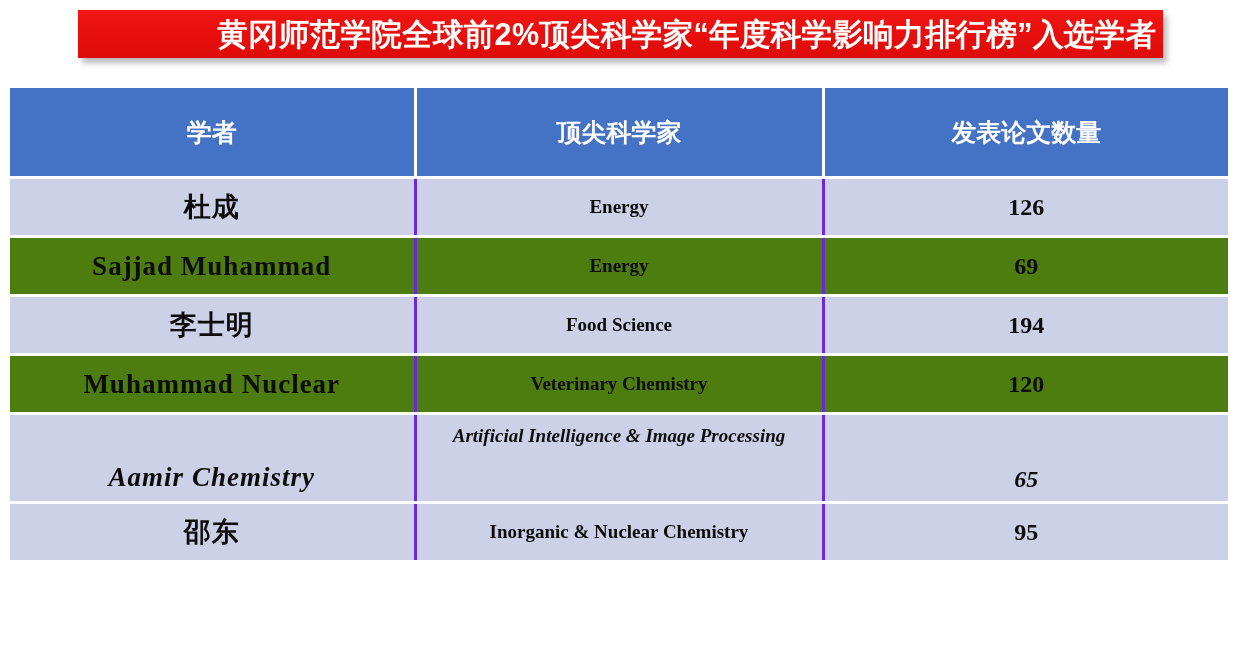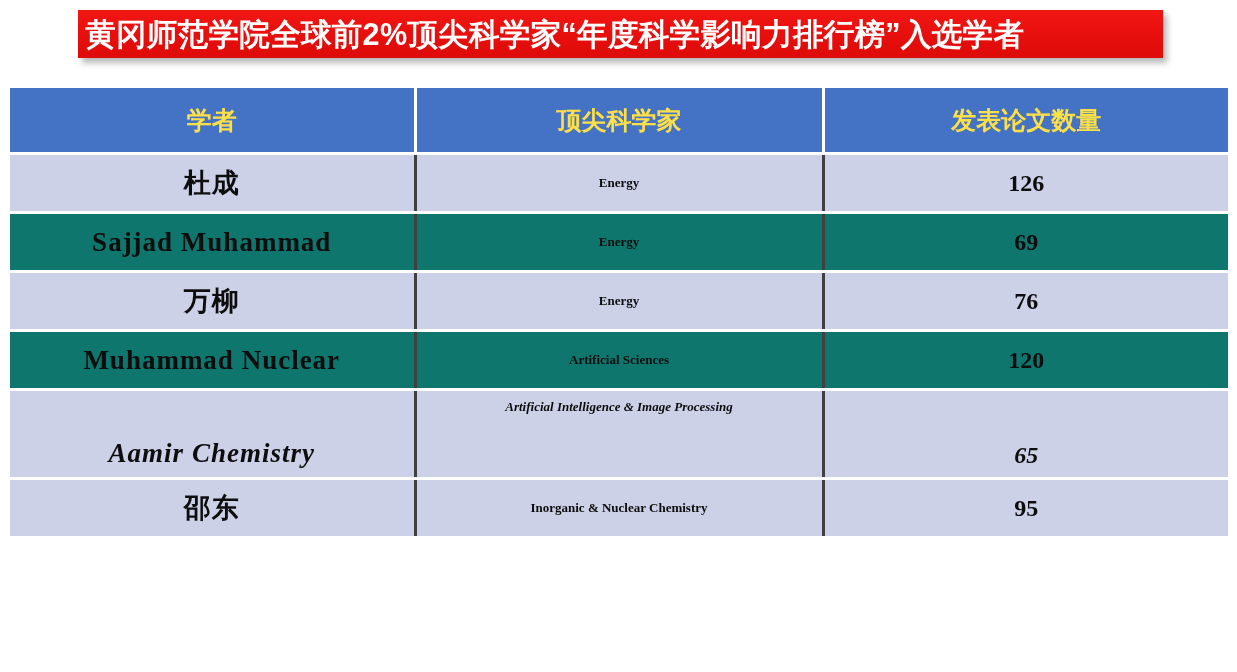--- a/index.html
+++ b/index.html
@@ -27,21 +27,21 @@
   .title-banner {
     position: absolute;
     left: 78px;
     top: 10px;
     width: 1085px;
     height: 48px;
     background: linear-gradient(180deg, #f01613 0%, #e8100e 45%, #dd0b09 100%);
     box-shadow: 4px 5px 6px rgba(0, 0, 0, 0.28);
     display: flex;
     align-items: center;
-    justify-content: flex-start;
+    justify-content: flex-end;
     overflow: hidden;
   }
   .title-text {
     color: #ffffff;
     font-family: "Liberation Sans", "DejaVu Sans", sans-serif;
     font-weight: bold;
     font-size: 31px;
     line-height: 1;
     letter-spacing: 0.3px;
     white-space: nowrap;
@@ -64,56 +64,56 @@
   }
 
   .col-scholar  { width: 405px; }
   .col-field    { width: 408px; }
   .col-papers   { width: 405px; }
 
   
   thead th {
     height: 56px;
     background: #4472c4;
-    color: #fde047;
+    color: #ffffff;
     font-family: "Liberation Sans", "DejaVu Sans", sans-serif;
     font-weight: bold;
     font-size: 25px;
     text-align: center;
     vertical-align: middle;
-    padding: 4px;
+    padding: 16px;
     border-right: 3px solid #ffffff;
     border-bottom: 3px solid #ffffff;
   }
   thead th:last-child { border-right: none; }
 
   
   tbody td {
     height: 56px;
     padding: 0 6px;
     text-align: center;
     vertical-align: middle;
-    border-right: 3px solid #404040;
+    border-right: 3px solid #6d28d9;
     border-bottom: 3px solid #ffffff;
     color: #0d0d0d;
     font-weight: bold;
   }
   tbody td:last-child { border-right: none; }
 
   tbody tr.row-dark  td { background: #ccd1e7; }
-  tbody tr.row-light td { background: #0f766e; }
+  tbody tr.row-light td { background: #4d7c0f; }
 
   .cell-scholar {
     font-family: "Liberation Serif", "DejaVu Serif", serif;
     font-size: 27px;
     letter-spacing: 1px;
   }
   .cell-field {
     font-family: "Liberation Serif", "DejaVu Serif", serif;
-    font-size: 13px;
+    font-size: 19px;
     line-height: 1.55;
   }
   .cell-papers {
     font-family: "Liberation Serif", "DejaVu Serif", serif;
     font-size: 24px;
     margin-left: 33px;
   }
 
   tbody tr.row-tall td { height: 78px; font-style: italic; }
   tbody tr.row-tall .cell-field { vertical-align: top; padding-top: 6px; }
@@ -150,31 +150,31 @@
           <td class="cell-field">Energy</td>
           <td class="cell-papers">126</td>
         </tr>
 
         <tr class="row-light">
           <td class="cell-scholar">Sajjad Muhammad</td>
           <td class="cell-field">Energy</td>
           <td class="cell-papers">69</td>
         </tr>
 
+        <tr class="row-dark">
+          <td class="cell-scholar">李士明</td>
+          <td class="cell-field">Food Science</td>
+          <td class="cell-papers">194</td>
+        </tr>
 
 
-        <tr class="row-dark">
-          <td class="cell-scholar">万柳</td>
-          <td class="cell-field">Energy</td>
-          <td class="cell-papers">76</td>
-        </tr>
 
         <tr class="row-light">
           <td class="cell-scholar">Muhammad Nuclear</td>
-          <td class="cell-field">Artificial Sciences</td>
+          <td class="cell-field">Veterinary Chemistry</td>
           <td class="cell-papers">120</td>
         </tr>
 
         <tr class="row-dark row-tall">
           <td class="cell-scholar">Aamir Chemistry</td>
           <td class="cell-field">Artificial Intelligence &amp; Image Processing</td>
           <td class="cell-papers">65</td>
         </tr>
 
 

